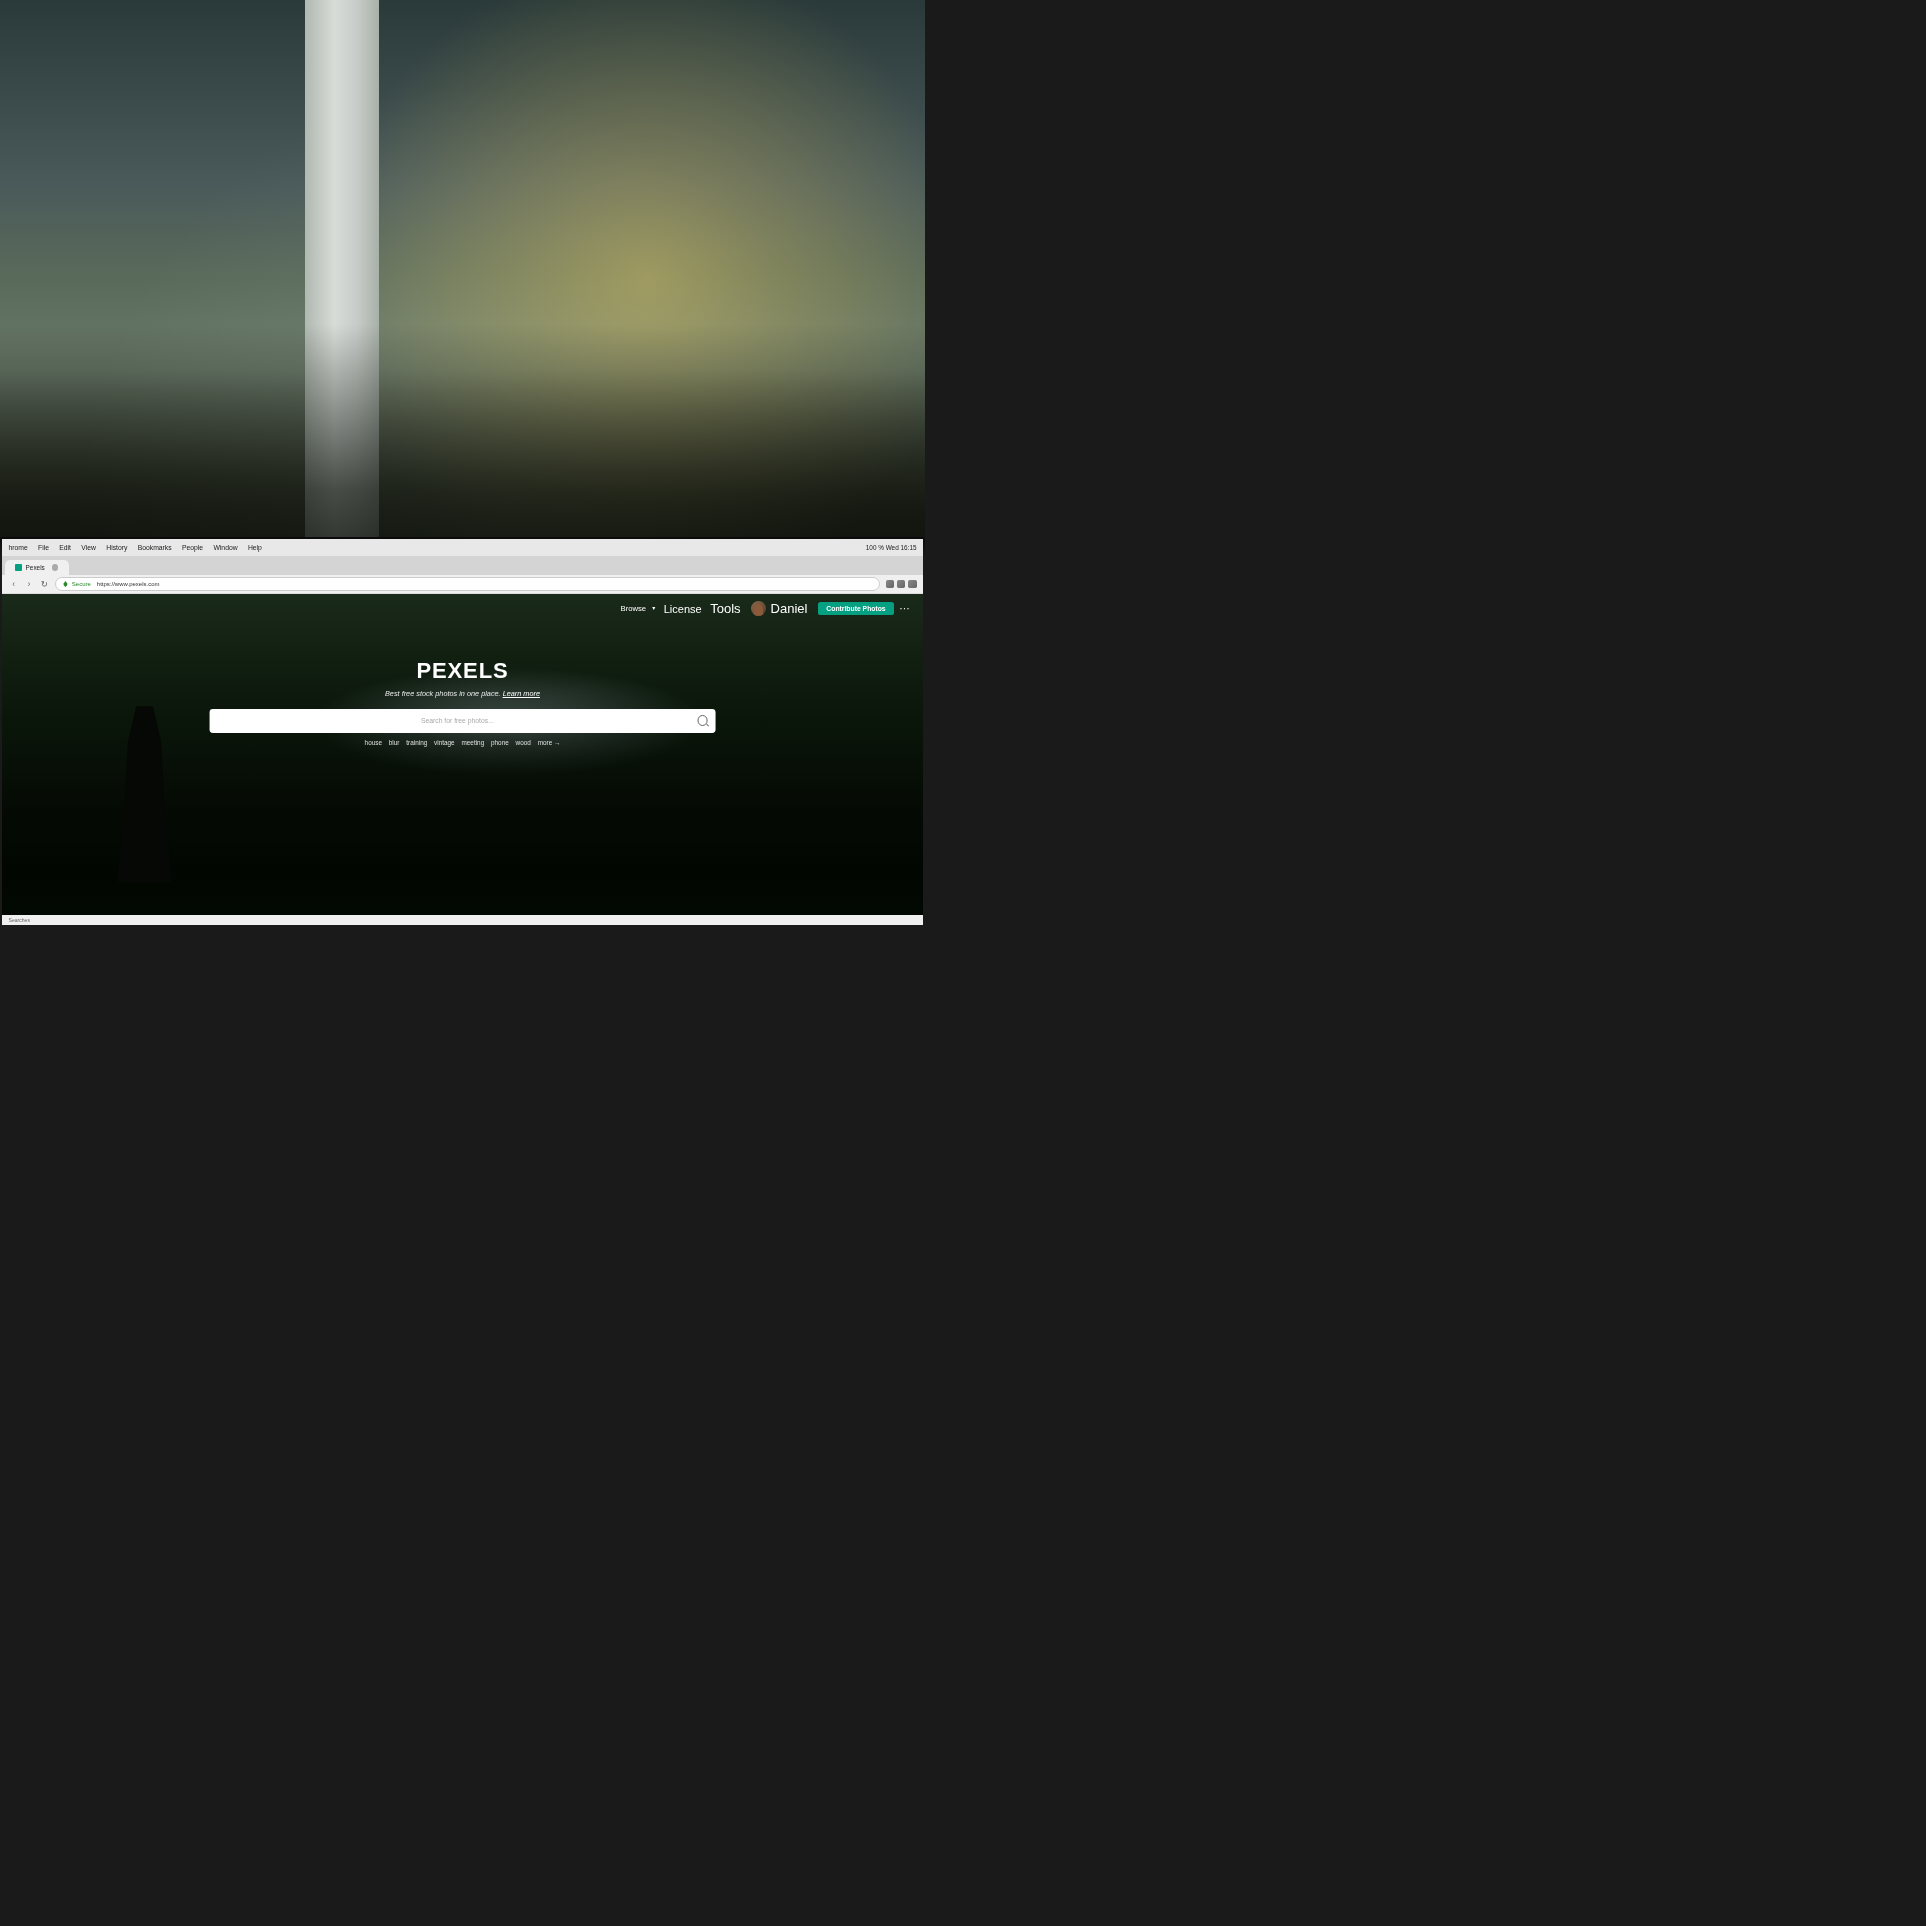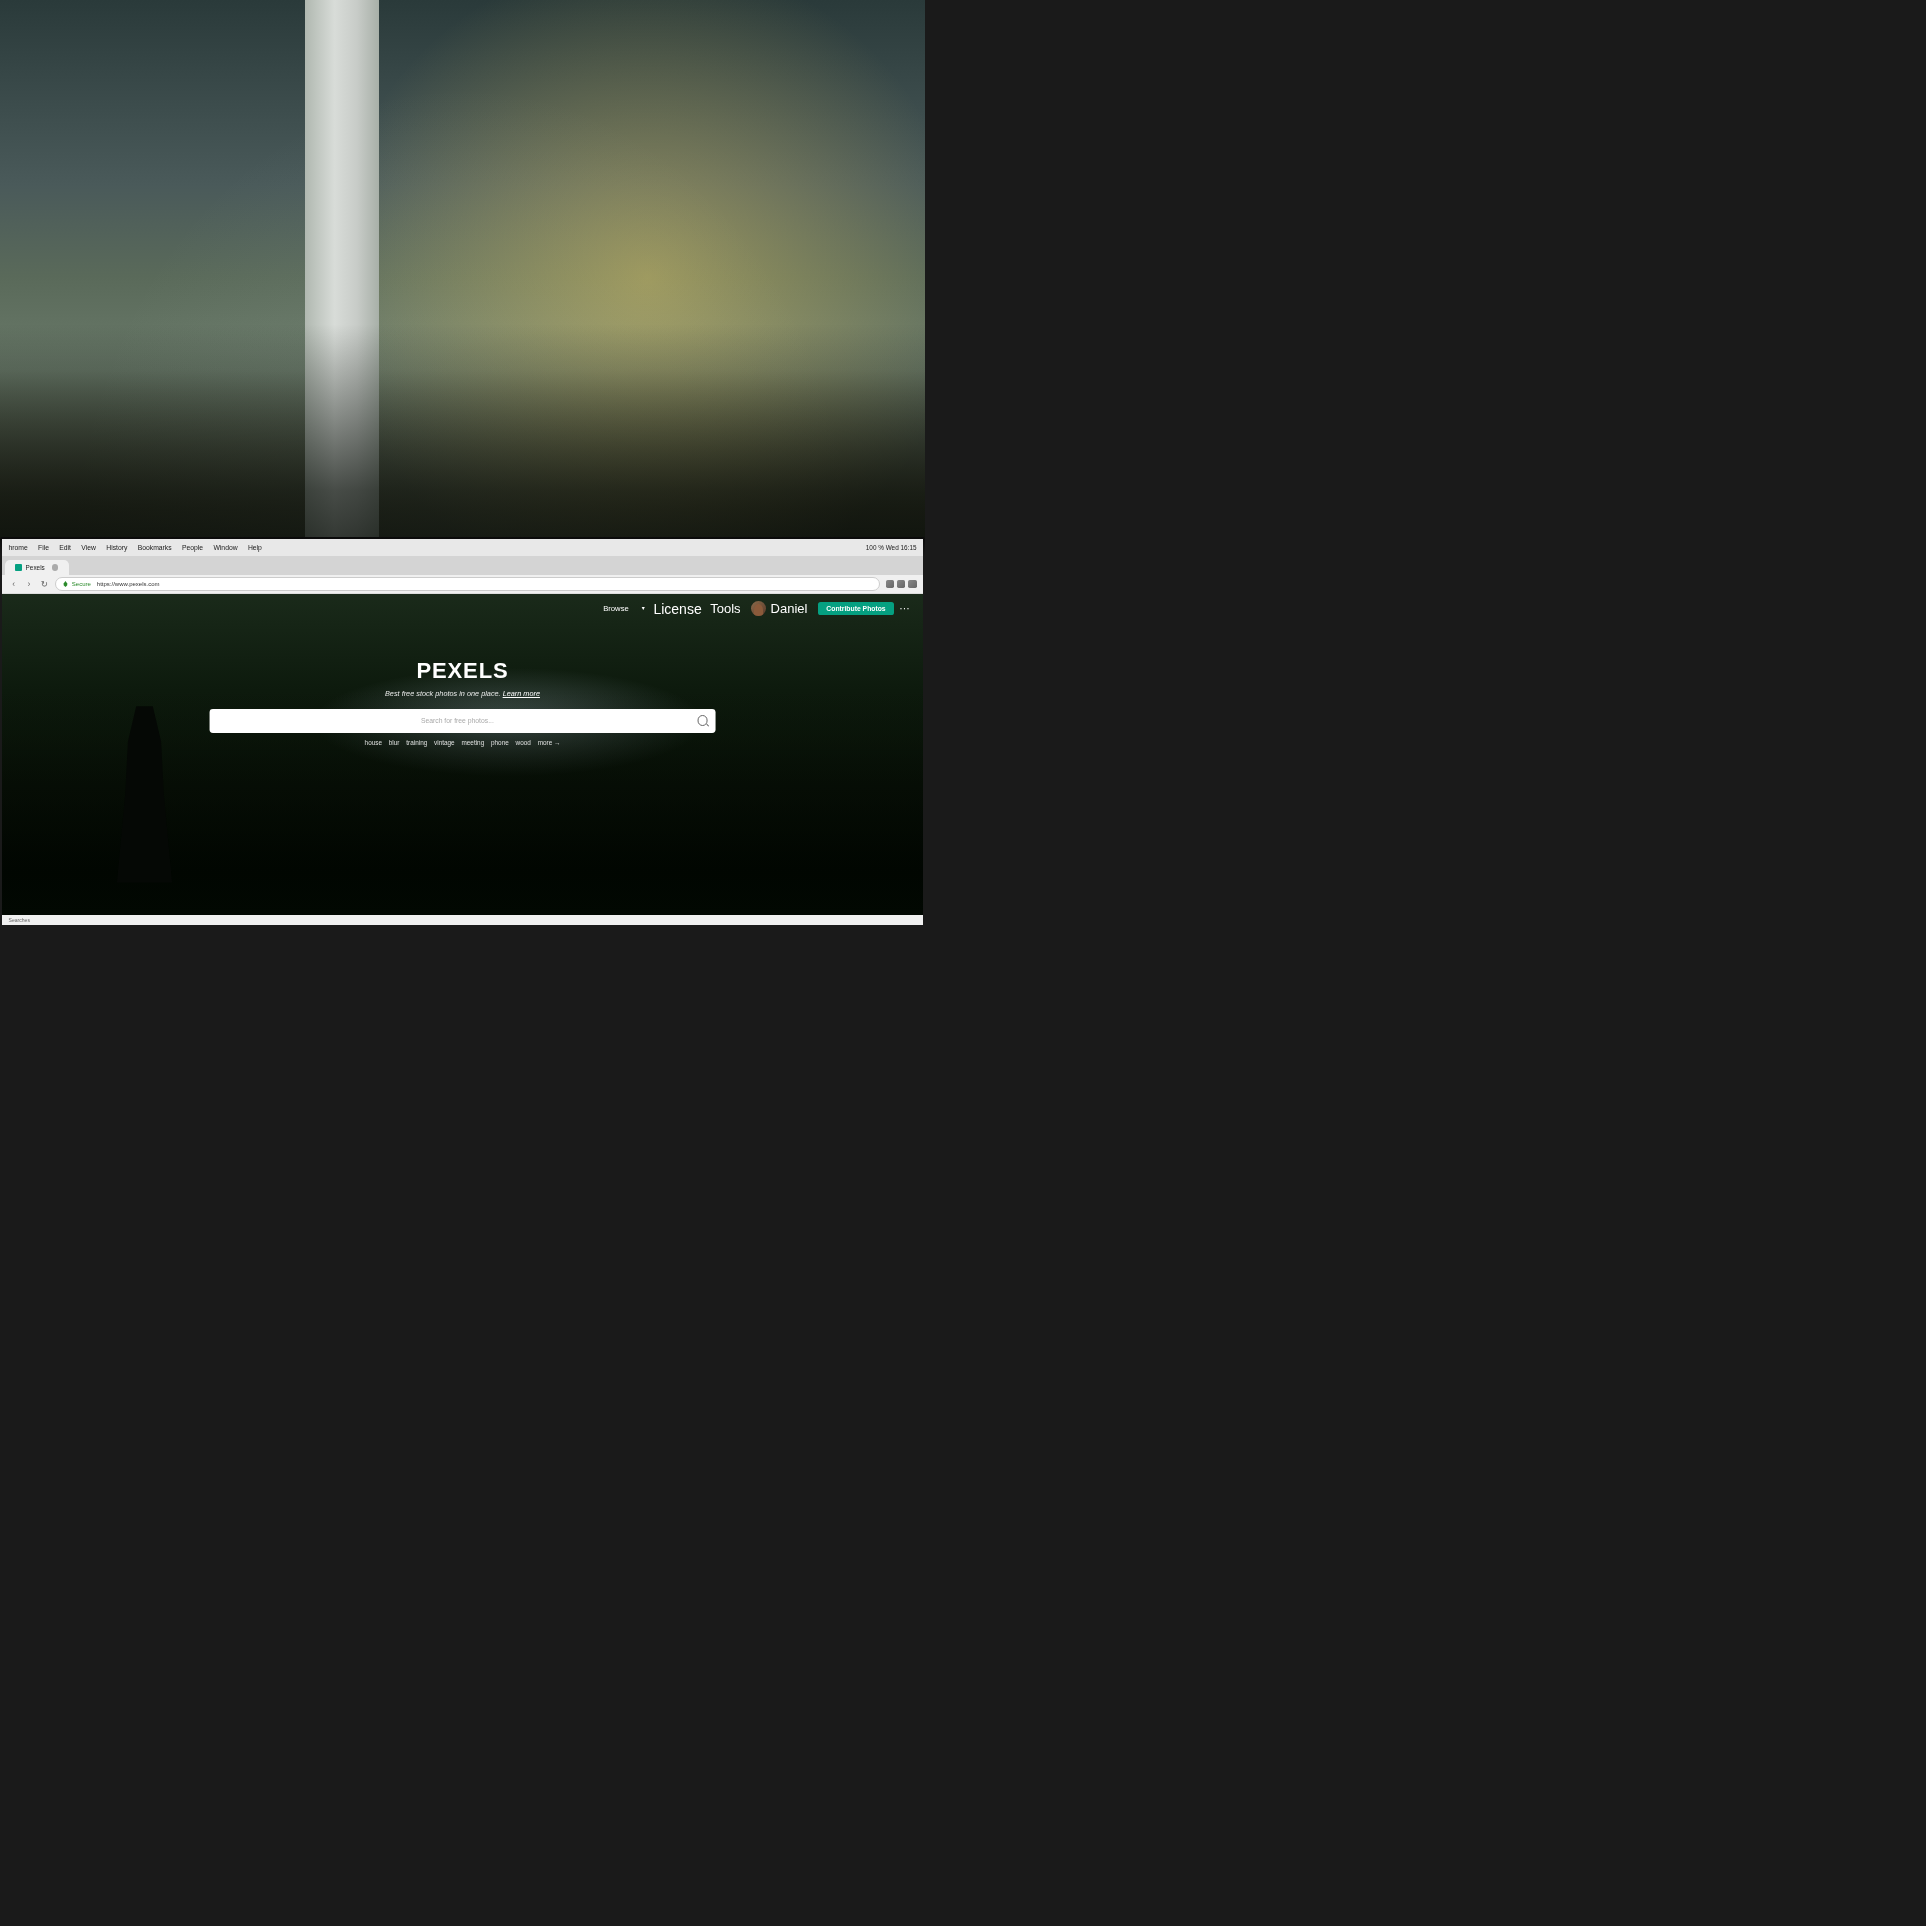--- a/index.html
+++ b/index.html
@@ -255,28 +255,28 @@
       padding: 0 13.7px;
       z-index: 20;
     }
 
     .nav-spacer { flex: 1; }
 
     .nav-browse {
       color: white;
       font-size: 7.7px;
       font-weight: 500;
-      display: flex; align-items: flex-start; gap: 13px;
+      display: flex; align-items: flex-start; gap: 6px;
       margin-right: 8.6px;
       padding-left: 12px;
     }
 
     .nav-license {
       color: white;
-      font-size: 14px;
+      font-size: 11px;
       font-weight: 500;
       margin-right: 8.6px;
     }
 
     .nav-tools {
       color: white;
       font-size: 13px;
       font-weight: 500;
       margin-right: 10.3px;
     }

